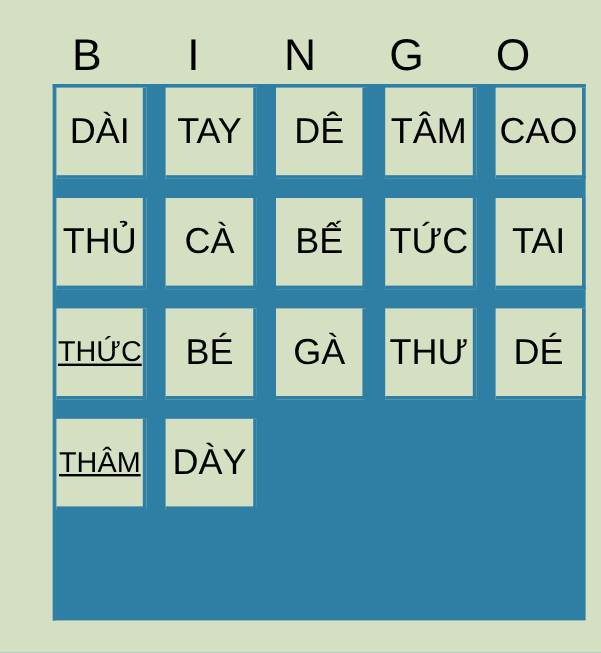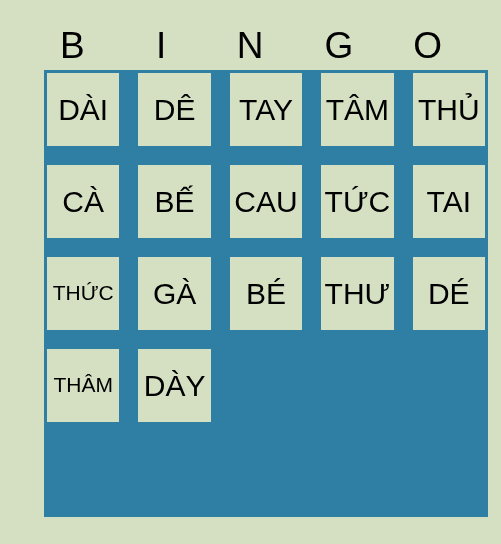--- a/index.html
+++ b/index.html
@@ -66,21 +66,22 @@
   }
   .cell-text {
     color: #000000;
     font-size: 30px;
     line-height: 1.05;
     white-space: nowrap;
     text-align: center;
     font-weight: 400;
   }
   .cell-text.small {
-    font-size: 21px;
+    font-size: 24px;
+    text-decoration: underline;
   }
 </style>
 </head>
 <body>
 
 <div id="bingo-card">
 
   <div id="header-row">
     <div class="header-letter">B</div>
     <div class="header-letter">I</div>
@@ -88,57 +89,57 @@
     <div class="header-letter">G</div>
     <div class="header-letter">O</div>
   </div>
 
   <div id="grid">
 
     <div class="cell">
         <span class="cell-text">DÀI</span>
       </div>
     <div class="cell">
-        <span class="cell-text">DÊ</span>
+        <span class="cell-text">TAY</span>
       </div>
 
     <div class="cell">
-        <span class="cell-text">TAY</span>
+        <span class="cell-text">DÊ</span>
       </div>
     <div class="cell">
         <span class="cell-text">TÂM</span>
+      </div>
+    <div class="cell">
+        <span class="cell-text">CAO</span>
       </div>
 
     <div class="cell">
         <span class="cell-text">THỦ</span>
       </div>
     <div class="cell">
         <span class="cell-text">CÀ</span>
       </div>
     <div class="cell">
         <span class="cell-text">BẾ</span>
       </div>
     <div class="cell">
-        <span class="cell-text">CAU</span>
-      </div>
-    <div class="cell">
         <span class="cell-text">TỨC</span>
       </div>
 
     <div class="cell">
         <span class="cell-text">TAI</span>
       </div>
     <div class="cell">
         <span class="cell-text small">THỨC</span>
       </div>
     <div class="cell">
-        <span class="cell-text">GÀ</span>
+        <span class="cell-text">BÉ</span>
       </div>
     <div class="cell">
-        <span class="cell-text">BÉ</span>
+        <span class="cell-text">GÀ</span>
       </div>
 
     <div class="cell">
         <span class="cell-text">THƯ</span>
       </div>
     <div class="cell">
         <span class="cell-text">DÉ</span>
       </div>
     <div class="cell">
         <span class="cell-text small">THÂM</span>

